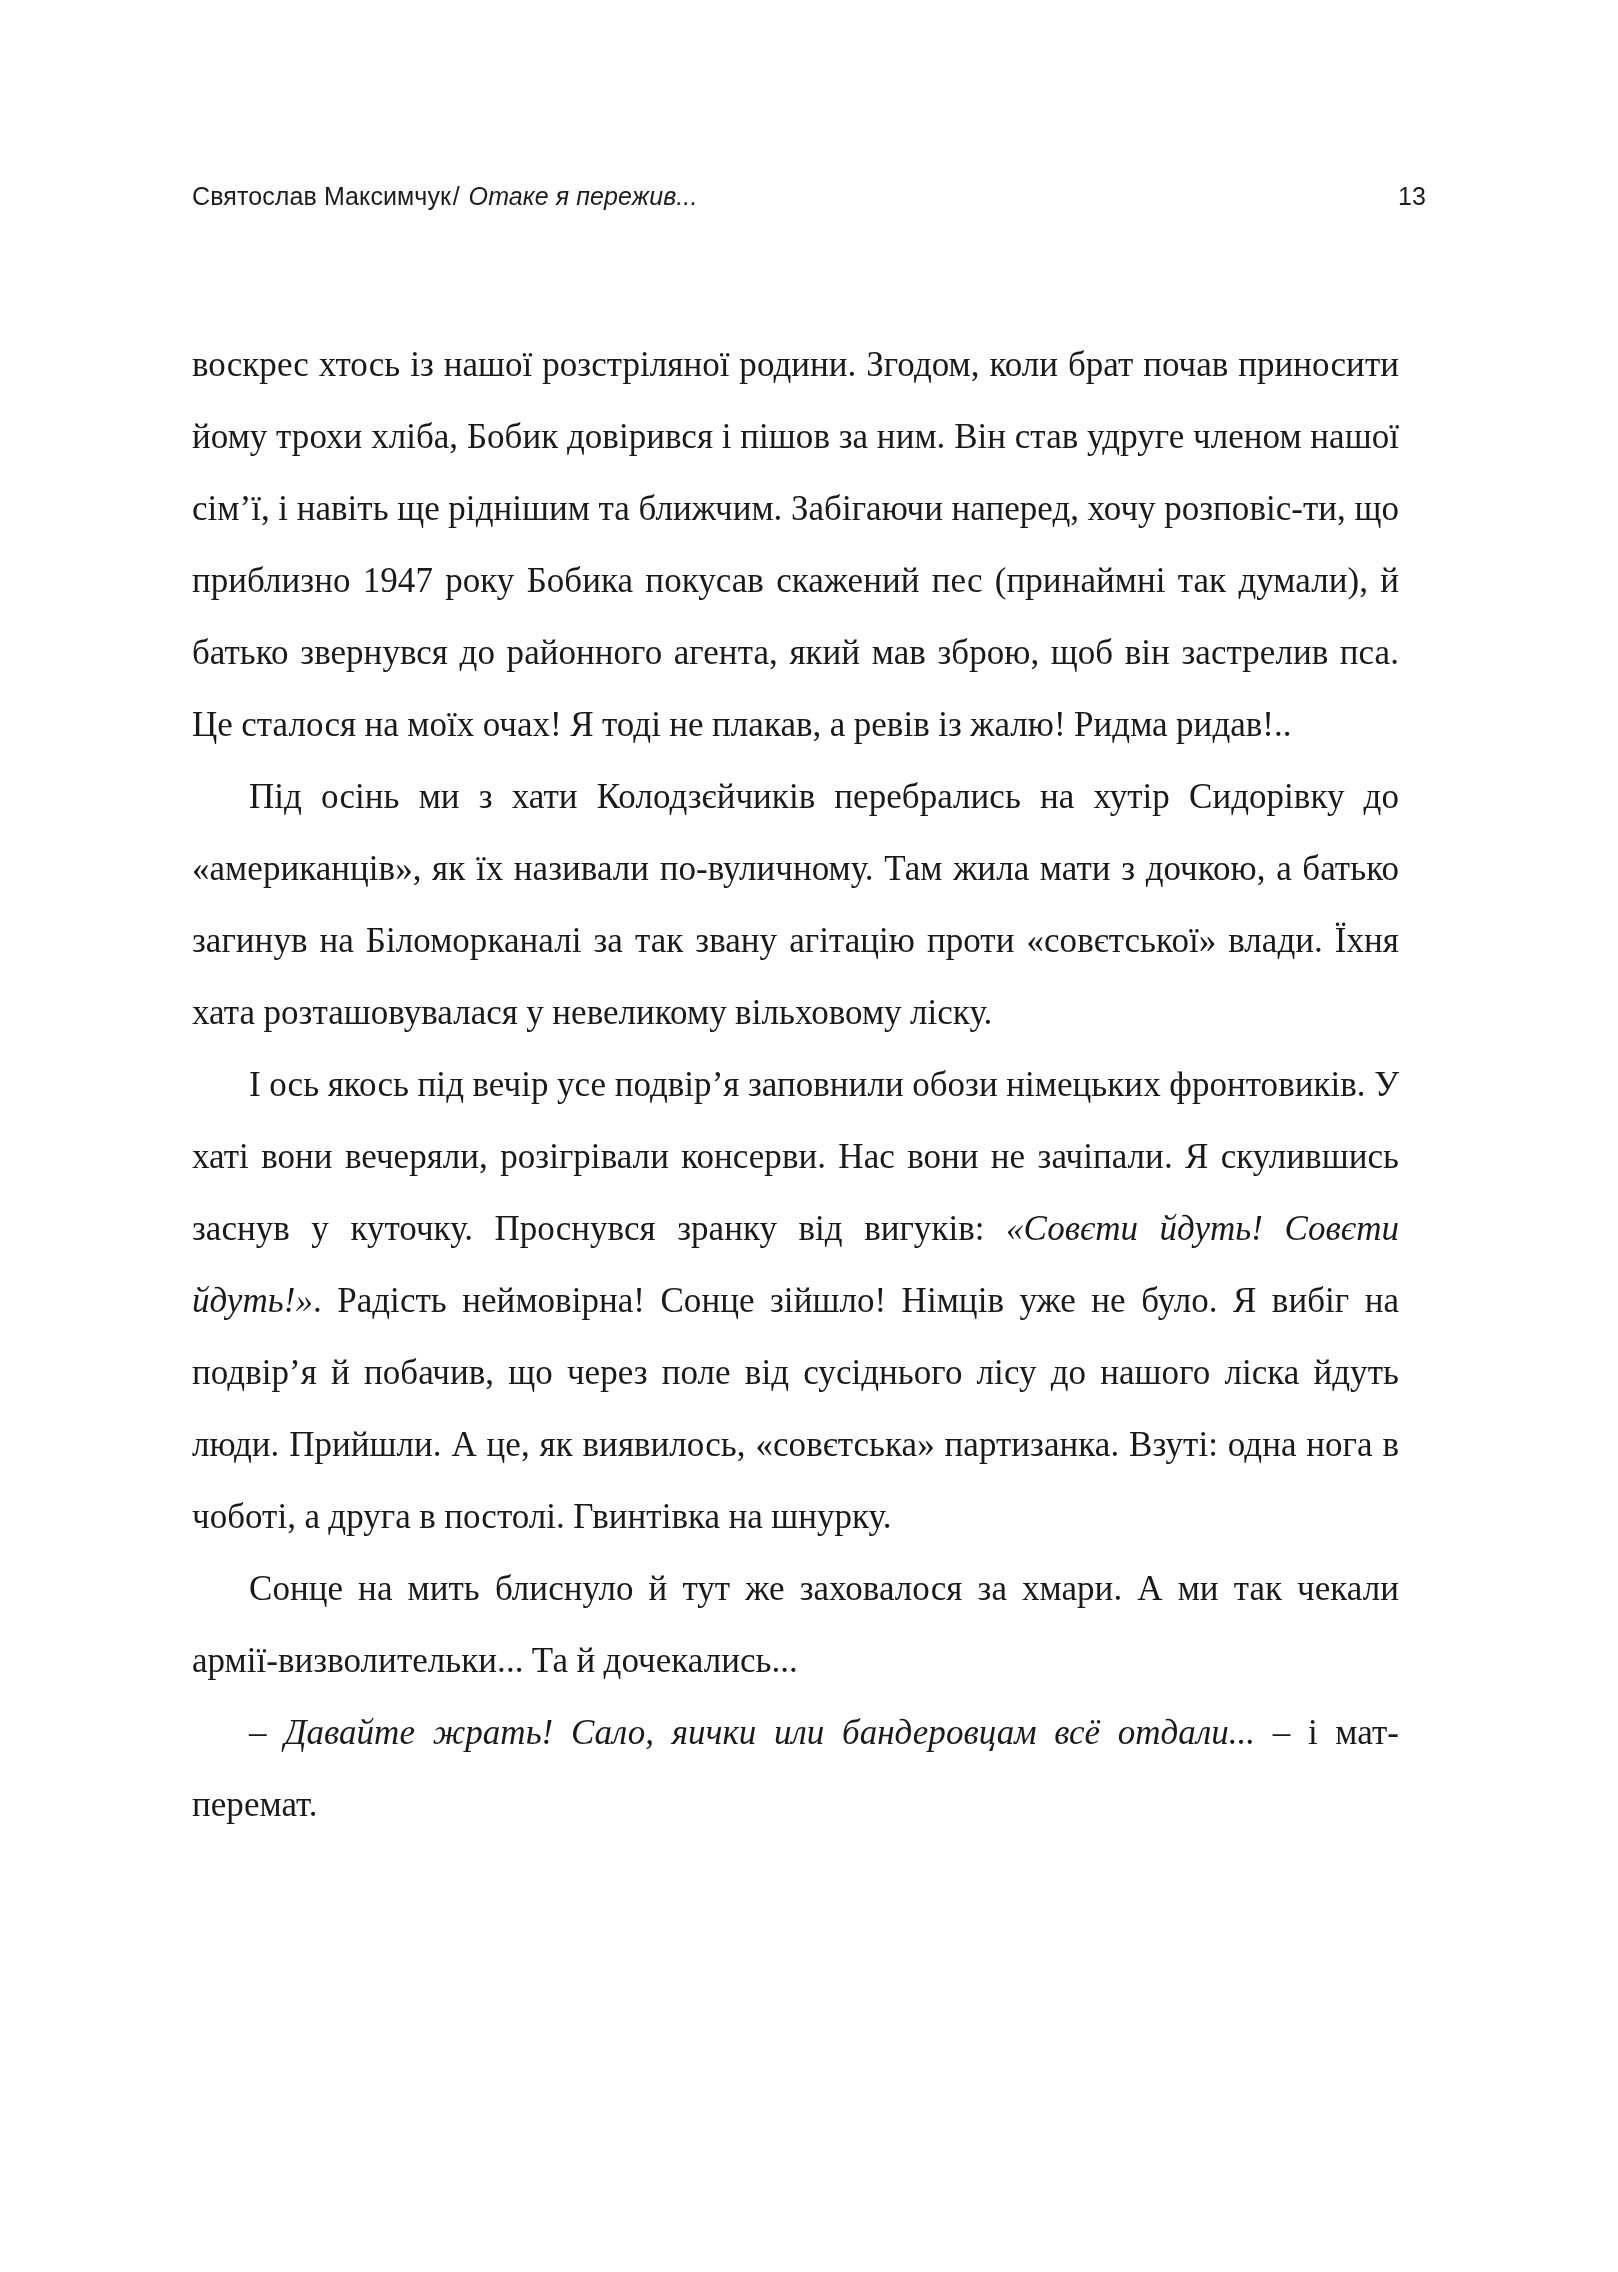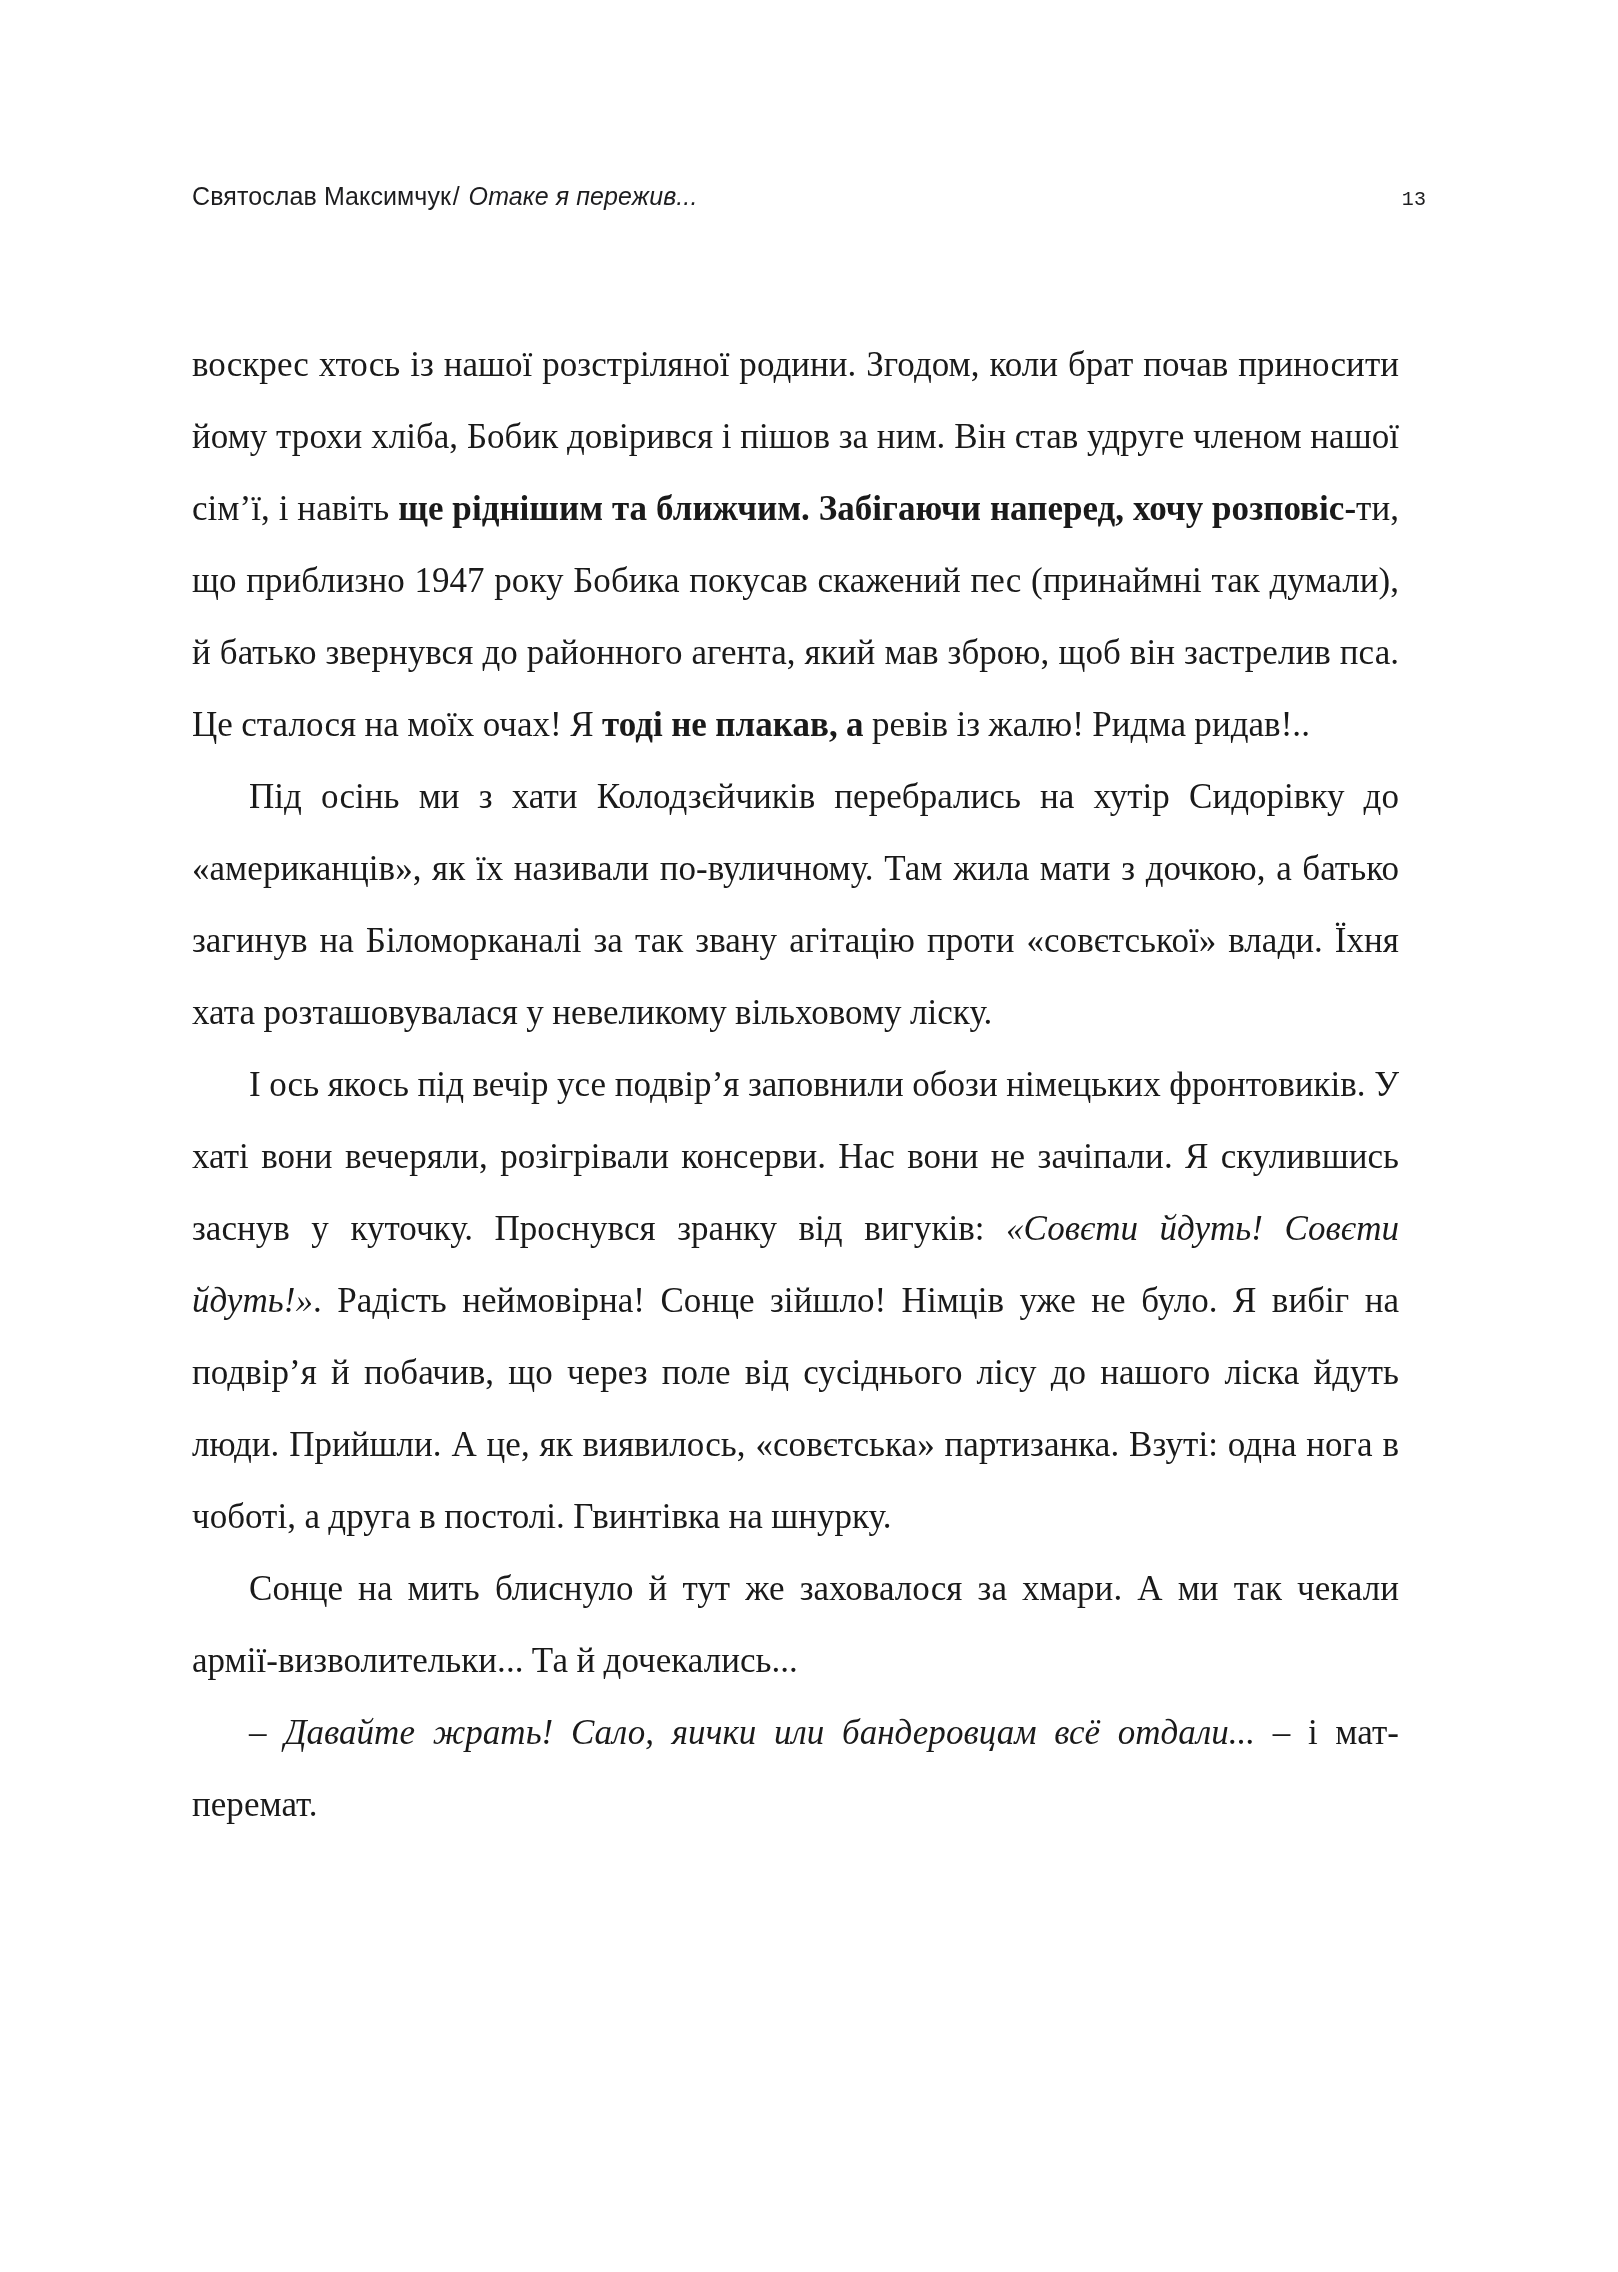--- a/index.html
+++ b/index.html
@@ -44,22 +44,22 @@
     font-style: normal;
   }
   .running-head .rh-sep {
     font-style: normal;
     padding: 0 1.7px;
   }
   .running-head .rh-title {
     font-style: italic;
   }
   .running-head .rh-folio {
-    font-family: Liberation Mono, monospace;
-    font-size: 20px;
+    font-family: Liberation Sans, sans-serif;
+    font-size: 25px;
     font-style: normal;
     color: #1d1d1f;
     margin-top: 40px;
   }
 
   
   .textblock {
     position: absolute;
     left: 192px;
     top: 329px;
@@ -76,21 +76,21 @@
     letter-spacing: 0.04px;
     hyphens: manual;
   }
   p.para.indent {
     text-indent: 57px;
   }
   .em {
     font-style: italic;
   }
   .heavy {
-    font-weight: 700;
+    font-weight: 400;
   }
 </style>
 </head>
 <body>
 
 <div class="page">
 
   <div class="running-head">
     <div class="rh-left"><span class="rh-author">Святослав Максимчук</span><span class="rh-sep">/</span> <span class="rh-title">Отаке я пережив...</span></div>
     <div class="rh-folio">13</div>

